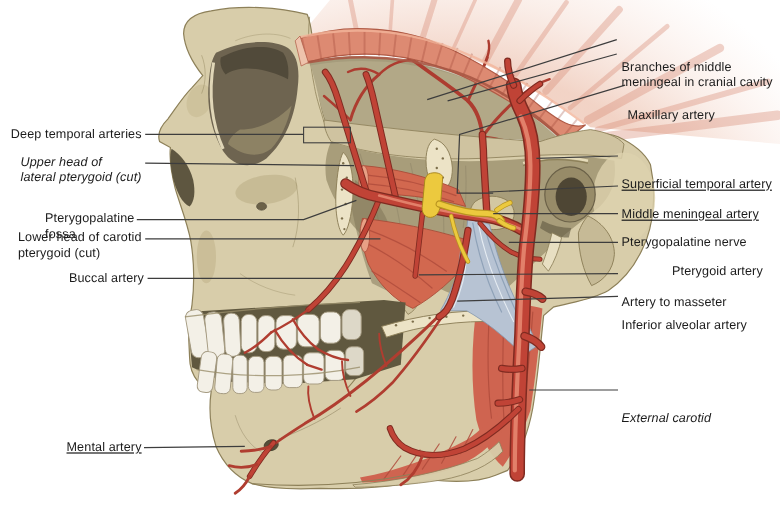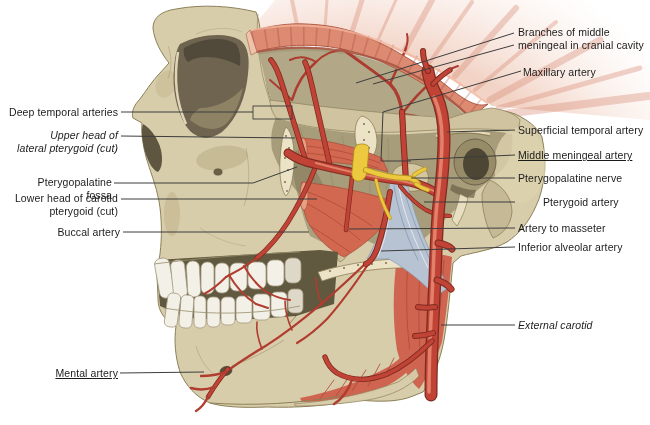--- a/index.html
+++ b/index.html
@@ -1,22 +1,22 @@
 <!DOCTYPE html>
 <html><head>
 <meta charset="utf-8">
 <style>
   html,body{margin:0;padding:0;background:#fff;}
   #stage{position:relative;width:650px;height:425px;background:#fff;overflow:hidden;
          font-family:"Liberation Sans",sans-serif;}
   #art{position:absolute;left:0;top:0;}
   .lbl{position:absolute;font-size:10.5px;line-height:12.8px;color:#1b1b1b;
        white-space:pre-line;letter-spacing:.1px;}
-  .lbl-l{text-align:right;}
-  .lbl-r{text-align:left;}
+  .lbl-l{text-align:left;}
+  .lbl-r{text-align:left;margin-top:24px;}
   
   .vD{stroke:#7f2b21;fill:none;stroke-linecap:round;stroke-linejoin:round;}
   .vM{stroke:#c04336;fill:none;stroke-linecap:round;stroke-linejoin:round;}
   .vH{stroke:#e2806a;fill:none;stroke-linecap:round;stroke-linejoin:round;}
   .tw{stroke:#b03d30;fill:none;stroke-linecap:round;stroke-linejoin:round;}
   .men{stroke:#ad3c30;fill:none;stroke-linecap:round;stroke-linejoin:round;}
   .fib{stroke:#b04c3c;fill:none;stroke-linecap:round;opacity:.85;}
   .lead{stroke:#3d3d3d;stroke-width:1;fill:none;}
   .bone-line{stroke:#8d8059;fill:none;}
 </style>
@@ -417,21 +417,21 @@
 lateral pterygoid (cut)</div>
 <div class="lbl lbl-l" style="right:538px;top:176px;padding-left:41px;">Pterygopalatine fossa</div>
 <div class="lbl lbl-l" style="right:532px;top:192px;">Lower head of carotid
 pterygoid (cut)</div>
 <div class="lbl lbl-l" style="right:530px;top:226px;">Buccal artery</div>
 <div class="lbl lbl-l" style="right:532px;top:367px;text-decoration:underline;">Mental artery</div>
 
 <div class="lbl lbl-r" style="left:518px;top:26px;">Branches of middle
 meningeal in cranial cavity</div>
 <div class="lbl lbl-r" style="left:523px;top:66px;">Maxillary artery</div>
-<div class="lbl lbl-r" style="left:518px;top:124px;">Superficial temporal artery</div>
+<div class="lbl lbl-r" style="left:518px;top:124px;text-decoration:underline;">Superficial temporal artery</div>
 <div class="lbl lbl-r" style="left:518px;top:149px;text-decoration:underline;">Middle meningeal artery</div>
 <div class="lbl lbl-r" style="left:518px;top:172px;">Pterygopalatine nerve</div>
-<div class="lbl lbl-r" style="left:501px;top:196px;padding-left:42px;">Pterygoid artery</div>
+<div class="lbl lbl-r" style="left:518px;top:196px;padding-left:42px;">Pterygoid artery</div>
 <div class="lbl lbl-r" style="left:518px;top:222px;">Artery to masseter</div>
 <div class="lbl lbl-r" style="left:518px;top:241px;text-align:center;">Inferior alveolar artery</div>
 <div class="lbl lbl-r" style="left:518px;top:319px;font-style:italic;">External carotid</div>
 
 </div>
 
 </body></html>

